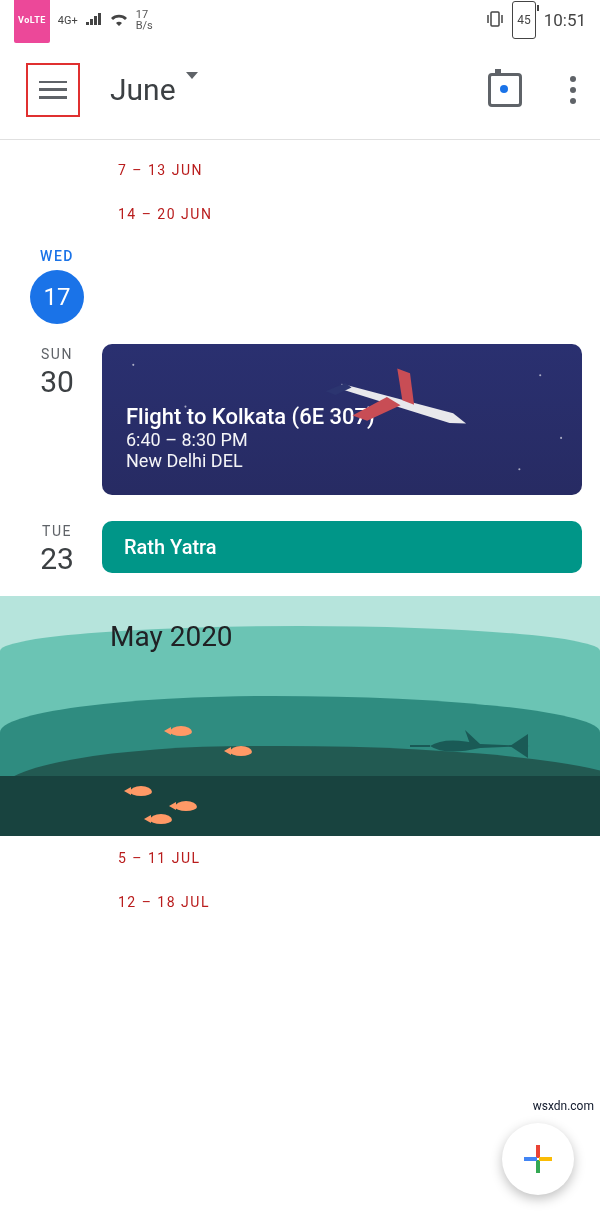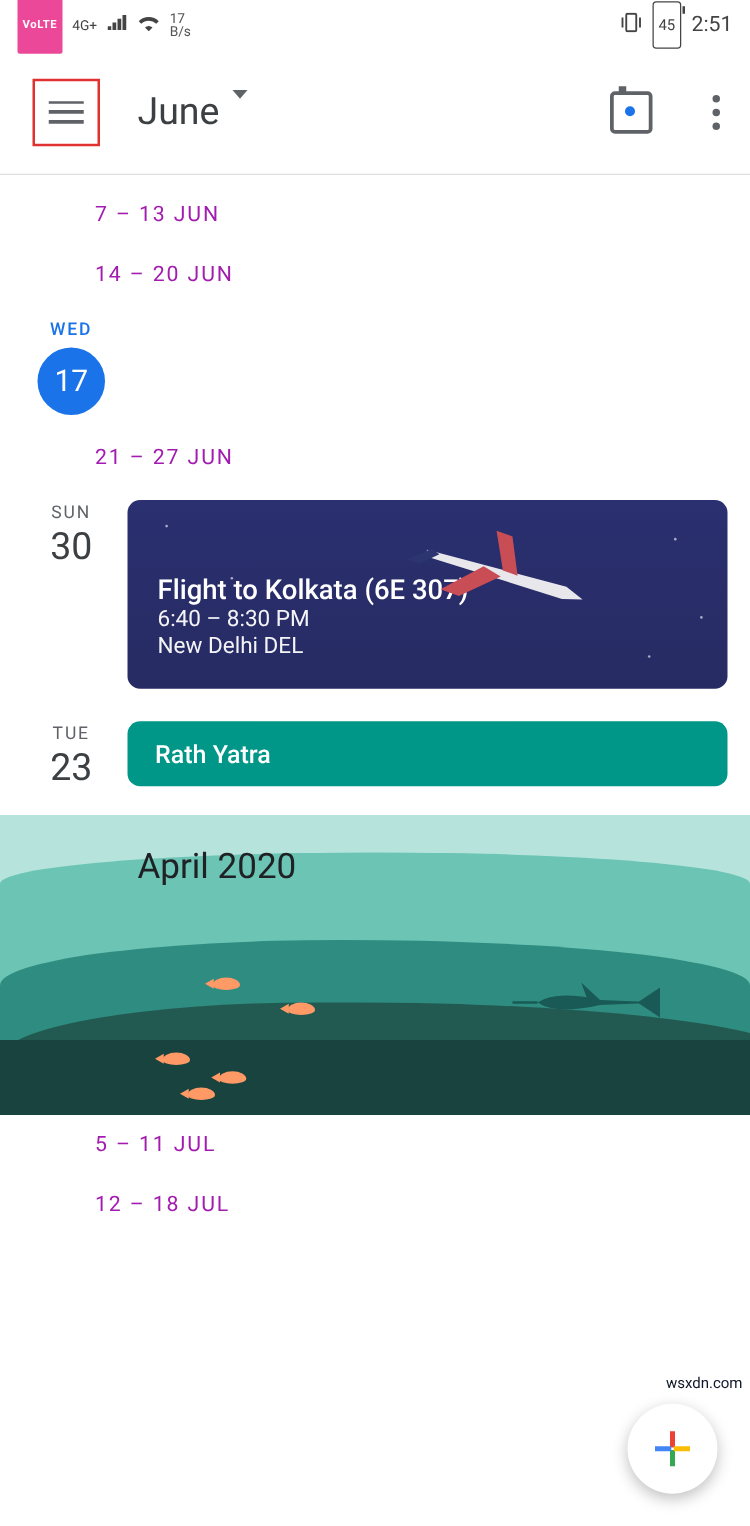--- a/index.html
+++ b/index.html
@@ -72,22 +72,22 @@
   .today-icon::after {
     content:""; position:absolute; left:9px; top:9px; width:8px;height:8px;border-radius:50%;background:#1a73e8;
   }
   .overflow {
     display:flex;flex-direction:column;gap:5px;padding:6px 14px;
   }
   .overflow span{width:6px;height:6px;border-radius:50%;background:#5f6368;}
   
   .list { padding-top: 8px; }
   .week-hdr {
-    font-size: 17px; color:#a21caf; letter-spacing:1.5px;
-    padding: 14px 0 14px 76px; text-transform: uppercase;
+    font-size: 14px; color:#b91c1c; letter-spacing:1.5px;
+    padding: 14px 0 14px 118px; text-transform: uppercase;
   }
   .row { display:flex; align-items:flex-start; padding: 10px 18px 10px 12px; }
   .daycol {
     width: 90px; flex-shrink:0; text-align:center; padding-top:2px;
   }
   .dow { font-size:14px; letter-spacing:1.5px; color:#5f6368; }
   .dnum { font-size:30px; font-weight:400; color:#3c4043; margin-top:2px;}
   .today-badge .dow { color:#1a73e8; font-weight:500;}
   .today-circle {
     width:54px;height:54px;border-radius:50%;background:#1a73e8;color:#fff;
@@ -157,21 +157,21 @@
     </span>
   </div>
   <div class="sb-right">
     <span>
       <svg width="18" height="16" viewBox="0 0 18 16">
           <rect x="5" y="1" width="8" height="14" rx="1" fill="none" stroke="#444" stroke-width="1.5"></rect>
           <path d="M2 4v8M16 4v8" stroke="#444" stroke-width="1.5"></path>
         </svg>
     </span>
     <span class="batt">45</span>
-    <span style="font-size:17px;">2:51</span>
+    <span style="font-size:17px;">10:51</span>
   </div>
 </div>
 
 <div class="appbar">
   <div class="menu-wrap">
     <div class="hamburger">
       <span></span>
         <span></span>
         <span></span>
     </div>
@@ -194,21 +194,20 @@
   <div class="week-hdr">7 – 13 JUN</div>
   <div class="week-hdr">14 – 20 JUN</div>
 
   <div class="row">
     <div class="daycol today-badge">
       <div class="dow">WED</div>
       <div class="today-circle">17</div>
     </div>
   </div>
 
-  <div class="week-hdr">21 – 27 JUN</div>
 
   <div class="row">
     <div class="daycol">
       <div class="dow">SUN</div>
       <div class="dnum">30</div>
     </div>
     <div class="event-card flight-card">
       <svg class="bg-stars" viewBox="0 0 460 150" preserveAspectRatio="xMidYMid slice">
         <g fill="#fff" opacity=".6">
             <circle cx="30" cy="20" r="1"></circle>
@@ -251,21 +250,21 @@
     <div class="fish" style="left:230px;top:150px;"></div>
     <div class="fish" style="left:130px;top:190px;"></div>
     <div class="fish" style="left:175px;top:205px;"></div>
     <div class="fish" style="left:150px;top:218px;"></div>
     <svg class="sword" viewBox="0 0 120 40">
       <path d="M120 20 L70 18 Q35 10 20 20 Q35 30 70 22 Z" fill="#1a5a56"></path>
       <path d="M20 20 L-20 20" stroke="#1a5a56" stroke-width="2"></path>
       <path d="M100 20 L118 8 L118 32 Z" fill="#1a5a56"></path>
       <path d="M60 18 L55 4 L70 18 Z" fill="#1a5a56"></path>
     </svg>
-    <div class="mb-title">April 2020</div>
+    <div class="mb-title">May 2020</div>
   </div>
 
   <div class="week-hdr">5 – 11 JUL</div>
   <div class="week-hdr">12 – 18 JUL</div>
 
 </div>
 
 <div class="fab">
   <svg width="32" height="32" viewBox="0 0 32 32">
     <rect x="14" y="2" width="4" height="13" fill="#EA4335"></rect>

